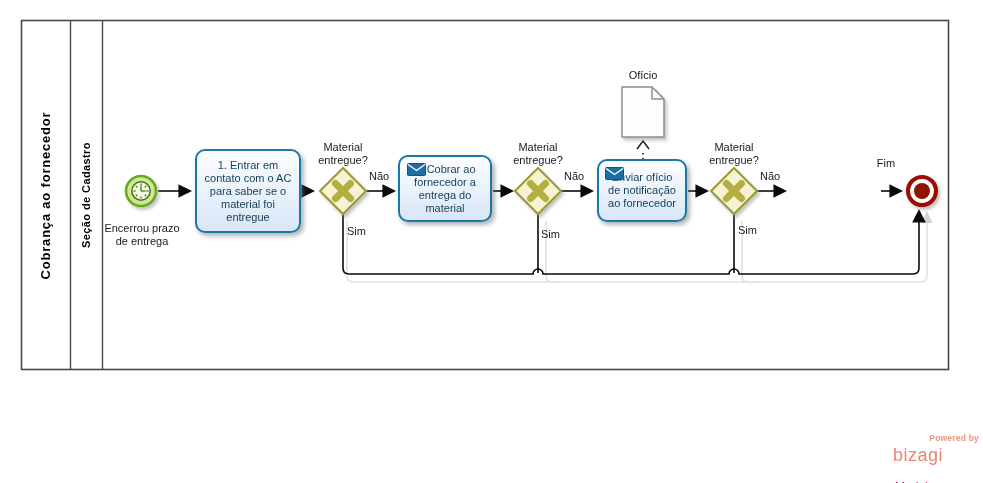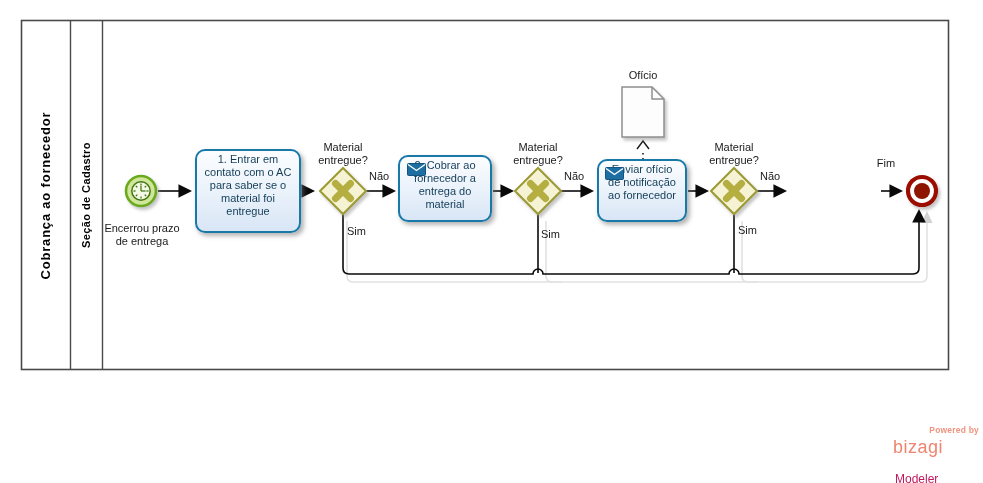--- a/index.html
+++ b/index.html
@@ -11,38 +11,38 @@
   .lbl{position:absolute;font-size:11px;line-height:13px;text-align:center;color:#1a1a1a;white-space:pre-line;}
   .lbl-left{text-align:left;}
   .vcol{position:absolute;display:flex;align-items:center;justify-content:center;}
   .vcol span{transform:rotate(-90deg);white-space:nowrap;font-weight:bold;color:#000;}
   .pool-title span{font-size:13px;letter-spacing:.8px;}
   .lane-title span{font-size:11px;letter-spacing:.4px;}
   .task{
     position:absolute;box-sizing:border-box;border:2px solid #1878a8;border-radius:10px;
     background:linear-gradient(180deg,#fcfdff 0%,#e9f1fa 55%,#d9e6f6 100%);
     box-shadow:2.5px 3px 4px rgba(110,110,110,.5);
-    display:flex;align-items:flex-start;justify-content:center;
+    display:flex;align-items:center;justify-content:center;
     font-size:11px;line-height:13px;color:#123d58;text-align:center;padding:2px 6px;
   }
   .task .txt{width:100%;}
   .task-icon{position:absolute;left:7px;top:6px;}
   .subprocess{
     border:3px solid #a9a9a9;border-radius:9px;color:#1c1c1c;font-weight:bold;
     background:linear-gradient(180deg,#fbfbfb 0%,#f0f0f0 100%);
     padding-bottom:12px;
   }
   .plusbox{
     position:absolute;left:50%;transform:translateX(-50%);bottom:2px;width:17px;height:14px;
     box-sizing:border-box;border:2px solid #b9b9b9;border-radius:2px;
     background:linear-gradient(180deg,#f6f6f6,#e4e4e4);
     font-size:12px;line-height:10px;font-weight:bold;color:#9b9b9b;text-align:center;
   }
   .brandbox{position:absolute;left:893px;top:425px;width:86px;}
-  .brand-powered{font-size:8.5px;font-weight:bold;color:#f0937f;text-align:right;letter-spacing:.2px;}
+  .brand-powered{font-size:8.5px;font-weight:bold;color:#f0937f;text-align:right;letter-spacing:.2px;margin-top:8px;}
   .brand-name{font-size:18px;line-height:24px;font-weight:normal;color:#ee8570;letter-spacing:.5px;}
   .brand-product{font-size:12px;color:#be185d;padding-left:2px;margin-top:13px;}
 </style>
 </head>
 <body>
 
 <div id="stage">
 
   <svg id="diagram-svg" width="983" height="483" viewBox="0 0 983 483">
     <defs>

